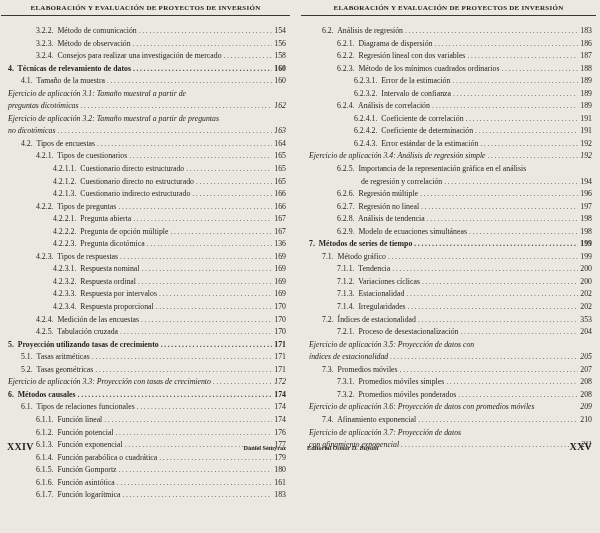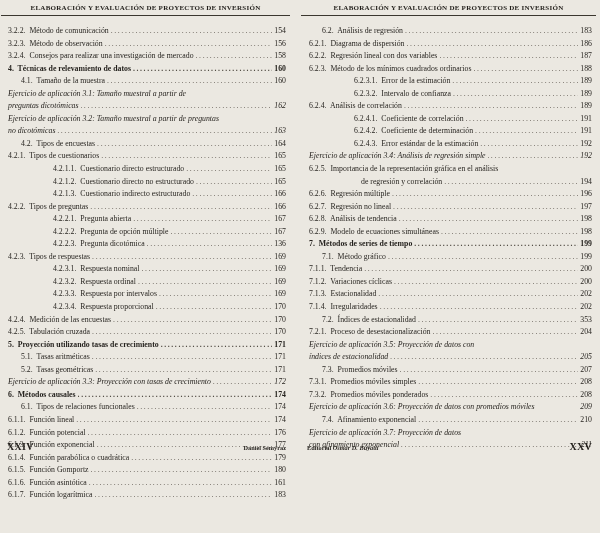--- a/index.html
+++ b/index.html
@@ -25,21 +25,21 @@
   .txt{white-space:pre;}
   .dots{flex:1;overflow:hidden;white-space:nowrap;margin:0 2px;color:#48423a;}
   .dots::after{
     content:"..................................................................................................................................";
     letter-spacing:1.6px;
   }
   .dots.nodots::after{content:"";}
   .pg{white-space:pre;}
   .lvl0{margin-left:0;}
   .lvl1{margin-left:13px;}
-  .lvl2{text-align:right;}
+  .lvl2{margin-left:28px;text-align:right;}
   .lvl3{margin-left:45px;}
   .lvl4{margin-left:52px;text-align:right;}
   .bold{font-weight:bold;}
   .italic{font-style:italic;}
   .footer{
     position:absolute;bottom:5px;left:6px;right:4px;
     display:flex;justify-content:space-between;align-items:baseline;
   }
   .folio{font-size:10px;font-weight:bold;letter-spacing:.3px;}
   .credit{font-size:6.3px;font-weight:bold;}

